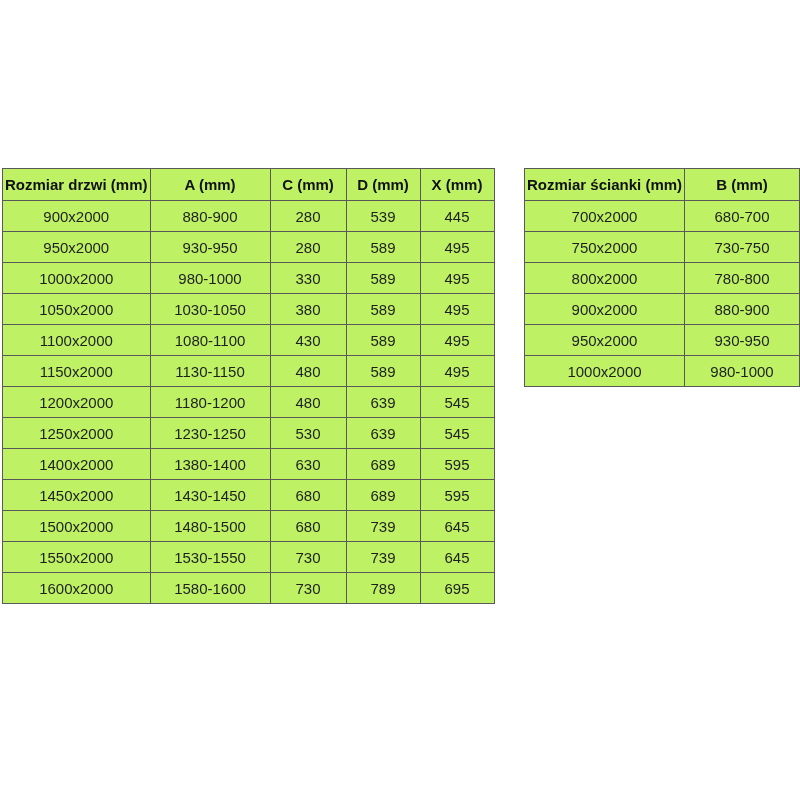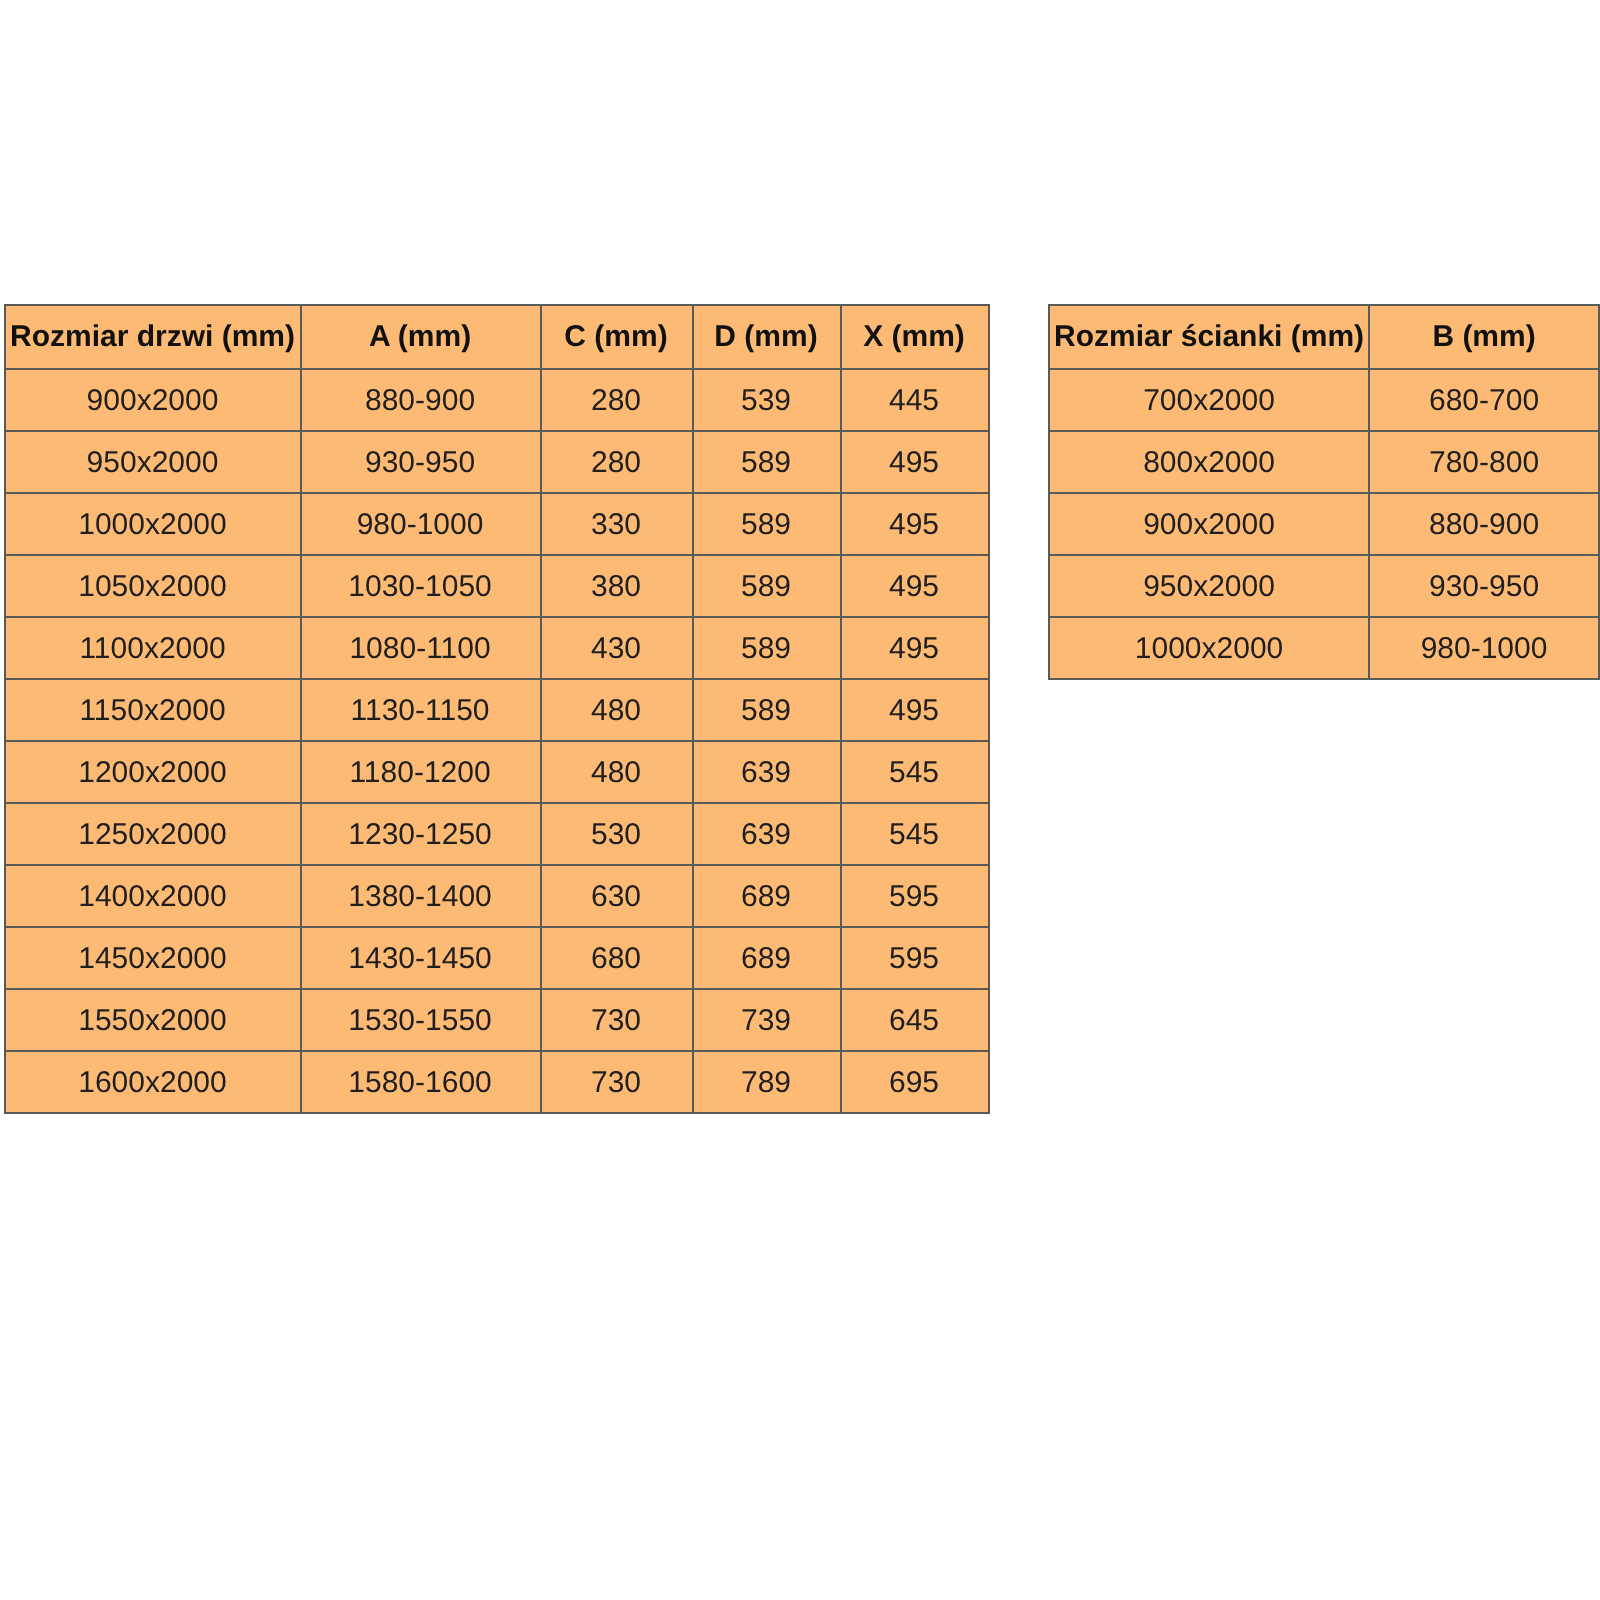--- a/index.html
+++ b/index.html
@@ -12,21 +12,22 @@
     height: 800px;
     position: relative;
     overflow: hidden;
     font-family: "Liberation Sans", sans-serif;
     color: #1f1f1f;
   }
   table.spec-table {
     position: absolute;
     border-collapse: collapse;
     table-layout: fixed;
-    background: #fdba74;
+    background: #bef264;
+    margin-top: 16px;
   }
   #doors-table { left: 2px;  top: 152px; }
   #walls-table { left: 524px; top: 152px; }
 
   .spec-table th, .spec-table td {
     border: 1px solid #595959;
     text-align: center;
     vertical-align: middle;
     padding: 0 2px;
     overflow: hidden;
@@ -139,20 +140,27 @@
         <td>595</td>
       </tr>
       <tr>
         <td>1450x2000</td>
         <td>1430-1450</td>
         <td>680</td>
         <td>689</td>
         <td>595</td>
       </tr>
       <tr>
+        <td>1500x2000</td>
+        <td>1480-1500</td>
+        <td>680</td>
+        <td>739</td>
+        <td>645</td>
+      </tr>
+      <tr>
         <td>1550x2000</td>
         <td>1530-1550</td>
         <td>730</td>
         <td>739</td>
         <td>645</td>
       </tr>
       <tr>
         <td>1600x2000</td>
         <td>1580-1600</td>
         <td>730</td>
@@ -172,20 +180,24 @@
         <th>Rozmiar ścianki (mm)</th>
         <th>B (mm)</th>
       </tr>
   </thead>
   <tbody>
       <tr>
         <td>700x2000</td>
         <td>680-700</td>
       </tr>
       <tr>
+        <td>750x2000</td>
+        <td>730-750</td>
+      </tr>
+      <tr>
         <td>800x2000</td>
         <td>780-800</td>
       </tr>
       <tr>
         <td>900x2000</td>
         <td>880-900</td>
       </tr>
       <tr>
         <td>950x2000</td>
         <td>930-950</td>

